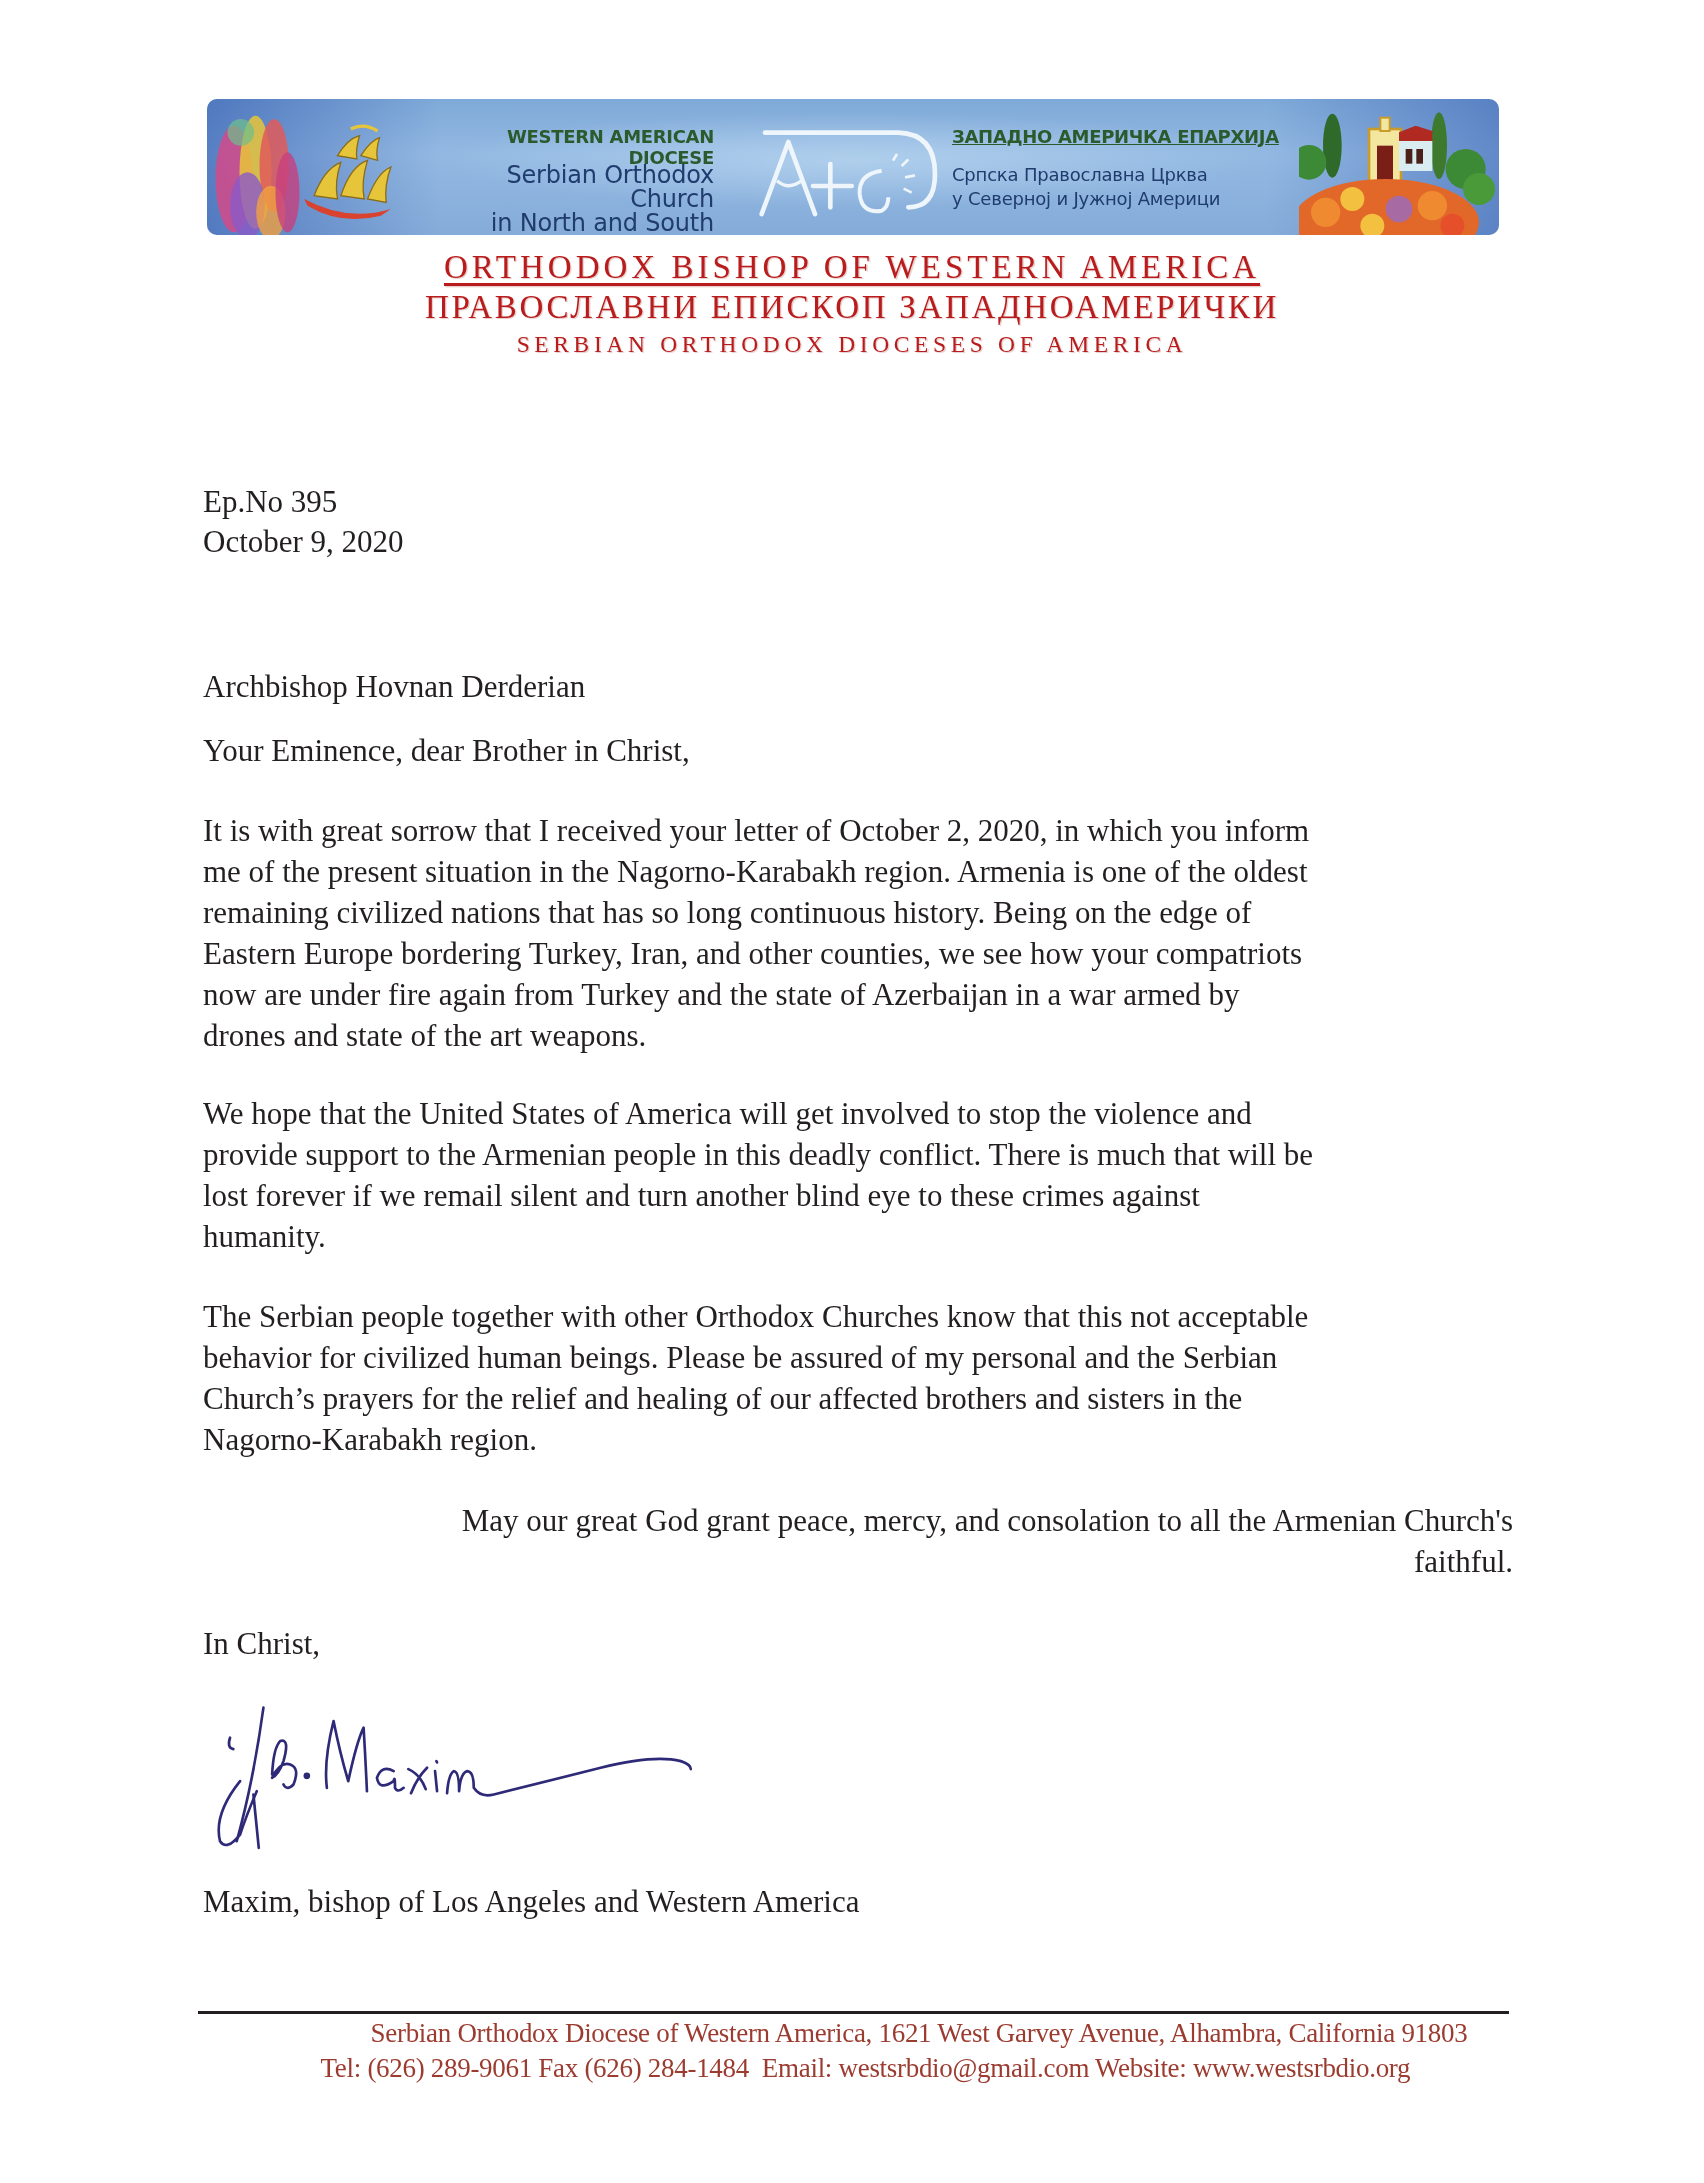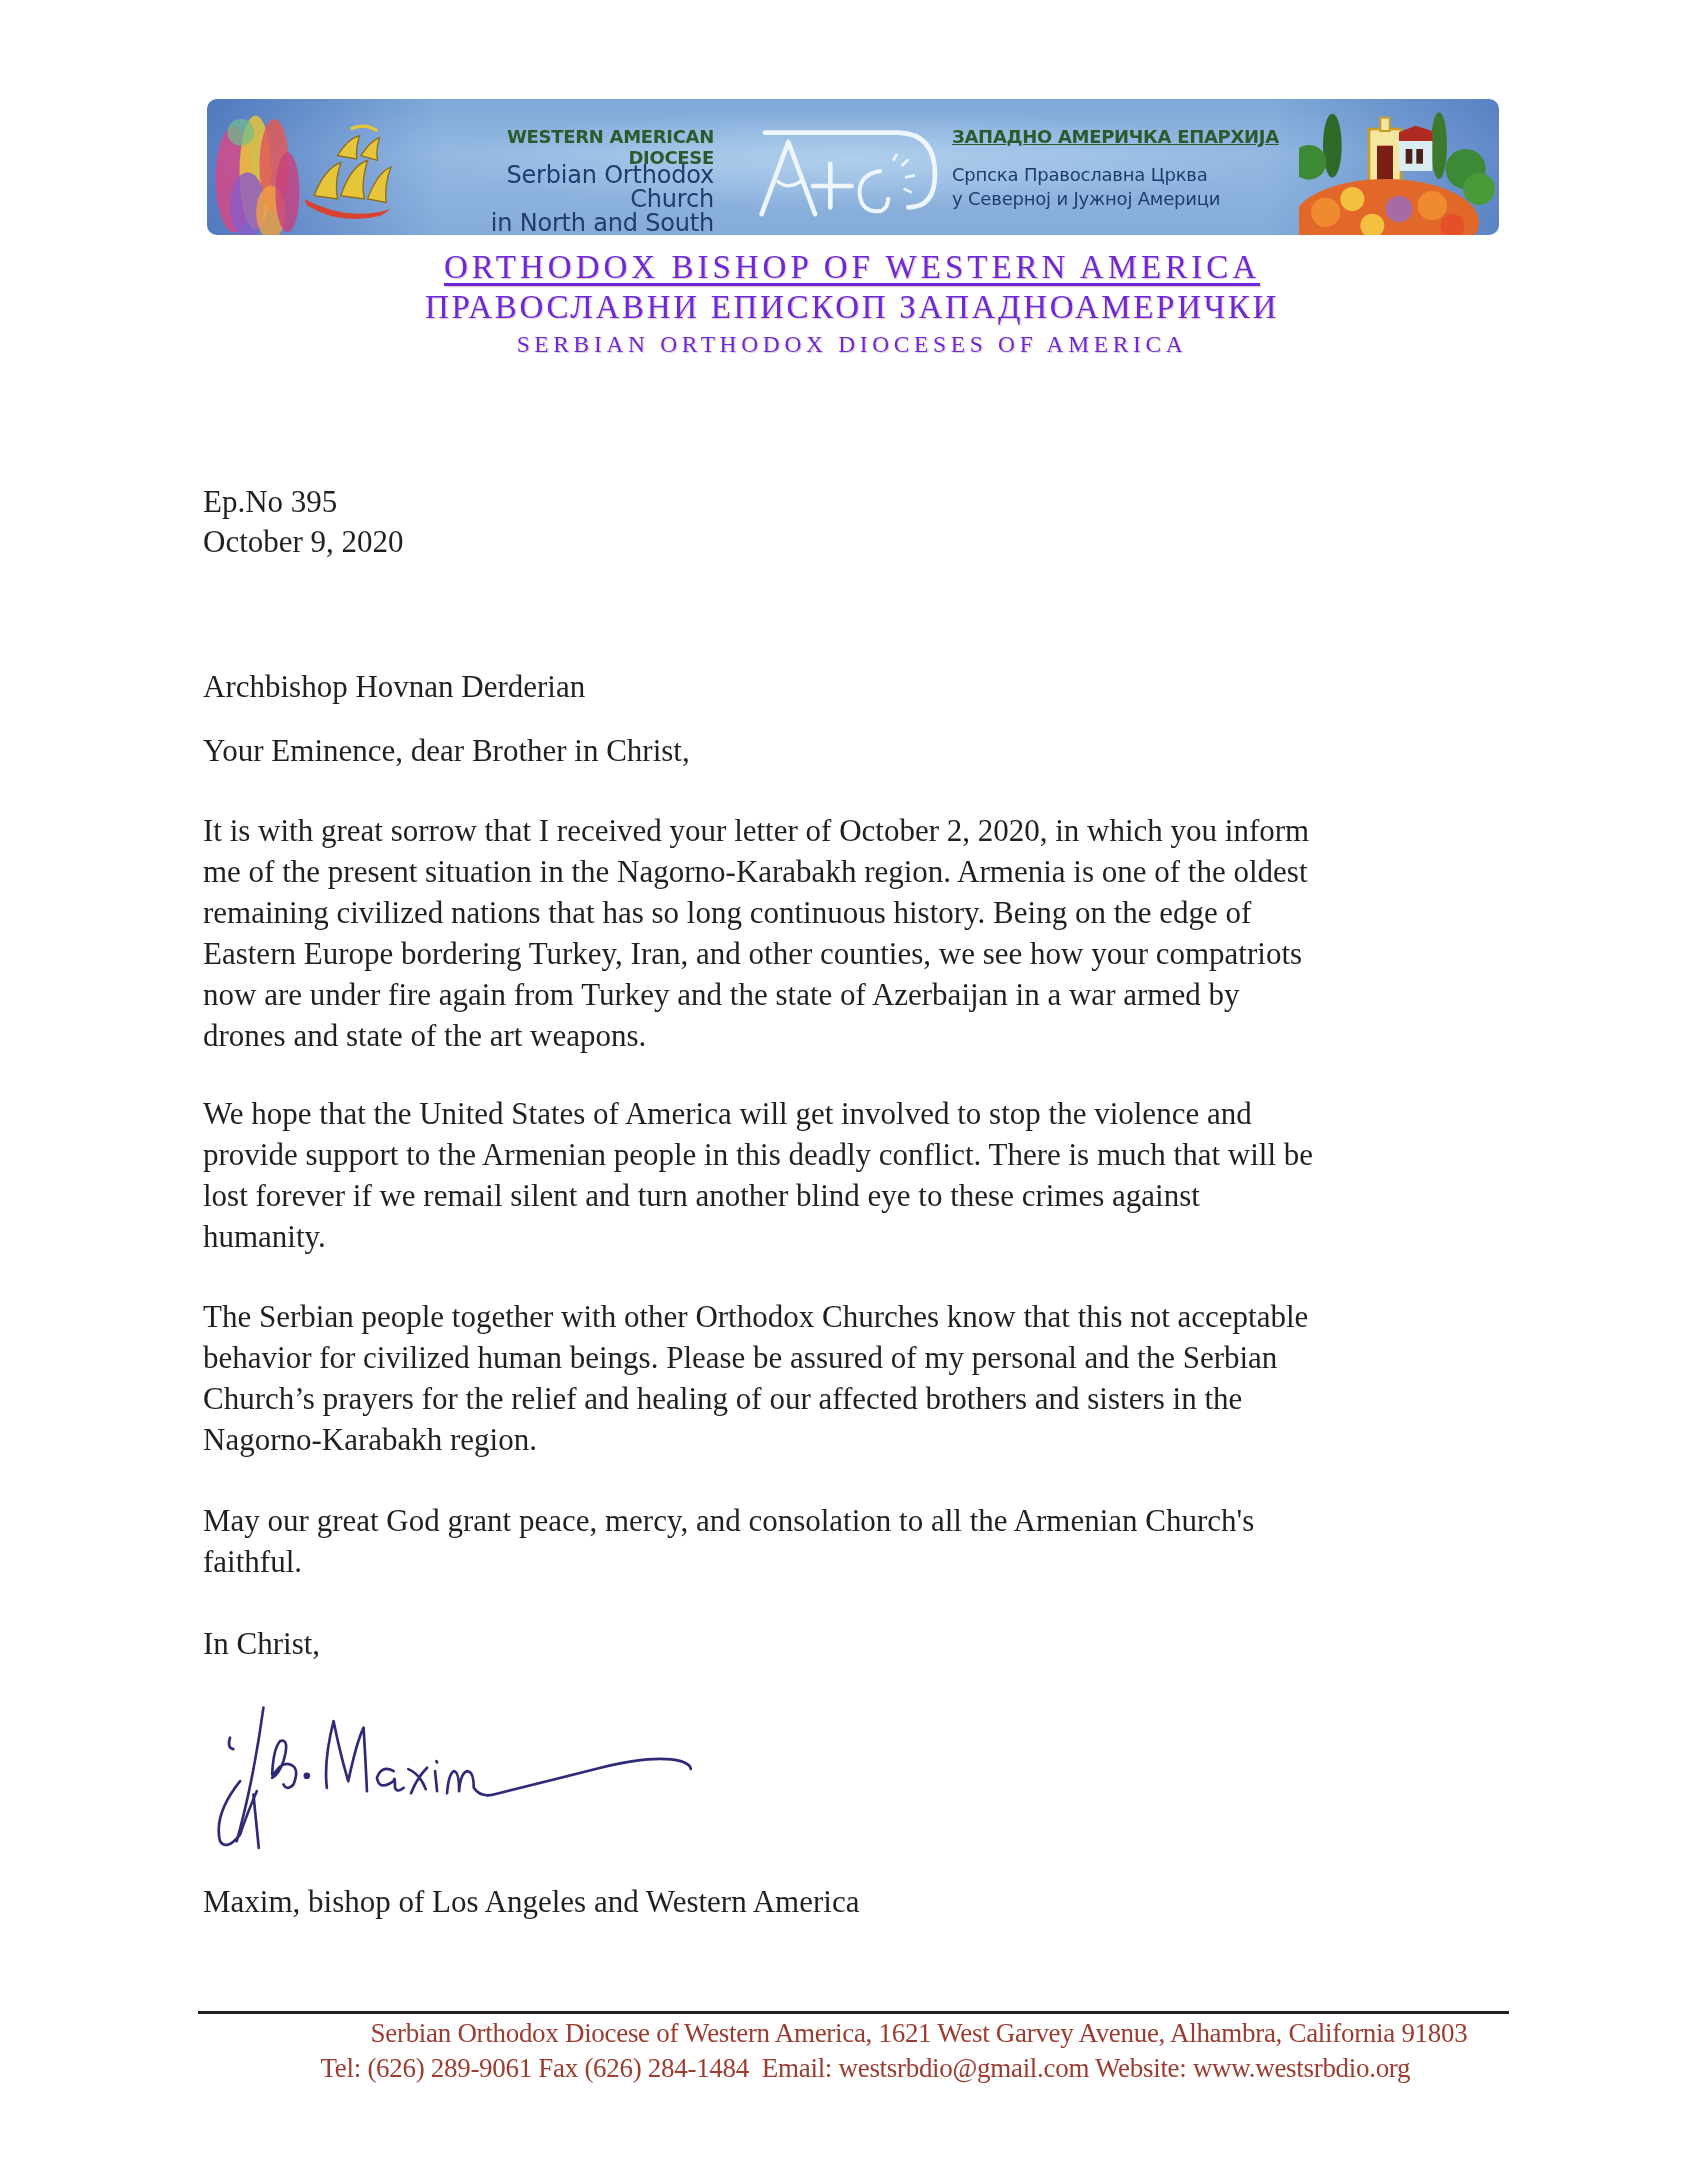--- a/index.html
+++ b/index.html
@@ -16,37 +16,37 @@
     .banner-art-left { position: absolute; left: 0; top: 0; width: 221px; height: 136px; }
     .banner-art-right { position: absolute; right: 0; top: 0; width: 200px; height: 136px; }
     .banner-text { position: absolute; font-family: "DejaVu Sans", "Liberation Sans", sans-serif; }
     .bt-en-title { left: 213px; top: 27px; width: 294px; font-size: 18px; color: #2b5a2c; font-weight: bold; letter-spacing: -0.3px; text-align: right; }
     .bt-en-sub { left: 213px; top: 64px; width: 294px; font-size: 24px; line-height: 24px; color: #203c6e; text-align: right; letter-spacing: -0.2px; }
     .bt-sr-title { left: 745px; top: 27px; width: 348px; font-size: 18px; color: #2b5a2c; font-weight: bold; letter-spacing: -0.3px; text-decoration: underline; }
     .bt-sr-sub { left: 745px; top: 64px; width: 348px; font-size: 18px; line-height: 24px; color: #203c6e; letter-spacing: -0.2px; }
     .banner-logo { position: absolute; left: 538px; top: 14.7px; width: 200px; height: 110px; }
 
     
-    .lh { position: absolute; left: 0; width: 1704px; text-align: center; color: #6d28d9;
+    .lh { position: absolute; left: 0; width: 1704px; text-align: center; color: #b91c1c;
           text-shadow: 1.3px 1.3px 0.7px rgba(156,59,48,0.25); }
     .lh1 { top: 249px; font-size: 33px; letter-spacing: 4px; text-decoration: underline;
            text-decoration-thickness: 2.7px; text-underline-offset: 5.3px; }
     .lh2 { top: 289px; font-size: 33px; letter-spacing: 2.7px; }
     .lh3 { top: 331px; font-size: 23.4px; letter-spacing: 4.7px; }
 
     
     .text { position: absolute; left: 203px; font-size: 31px; line-height: 41px; color: #231f20; width: 1310px; }
     .ref { top: 481px; }
     .date { top: 521px; }
     .recipient { top: 650px; margin-top: 16px; }
     .salutation { top: 730px; }
     .p1 { top: 810px; }
     .p2 { top: 1093px; }
     .p3 { top: 1296px; }
-    .p4 { top: 1500px; }
+    .p4 { top: 1500px; text-align: right; }
     .closing { top: 1623px; }
     .sig { position: absolute; left: 200px; top: 1701px; width: 601px; height: 187px; }
     .signer { top: 1881px; }
     .para-line { display: block; white-space: nowrap; }
 
     
     .footer-rule { position: absolute; left: 198px; top: 2011px; width: 1311px; height: 2.7px; background: #231f20; }
     .footer { position: absolute; left: 0; width: 1704px; text-align: center; color: #9c3b30;
               font-size: 27px; letter-spacing: -0.3px; }
     .f1 { top: 2018px; padding-left: 67px; }

